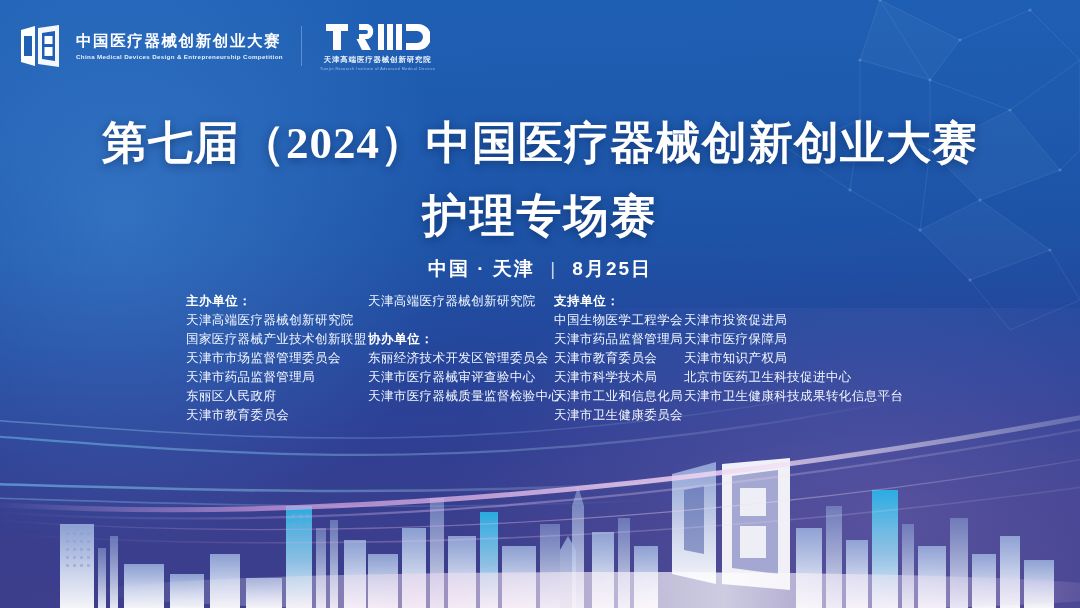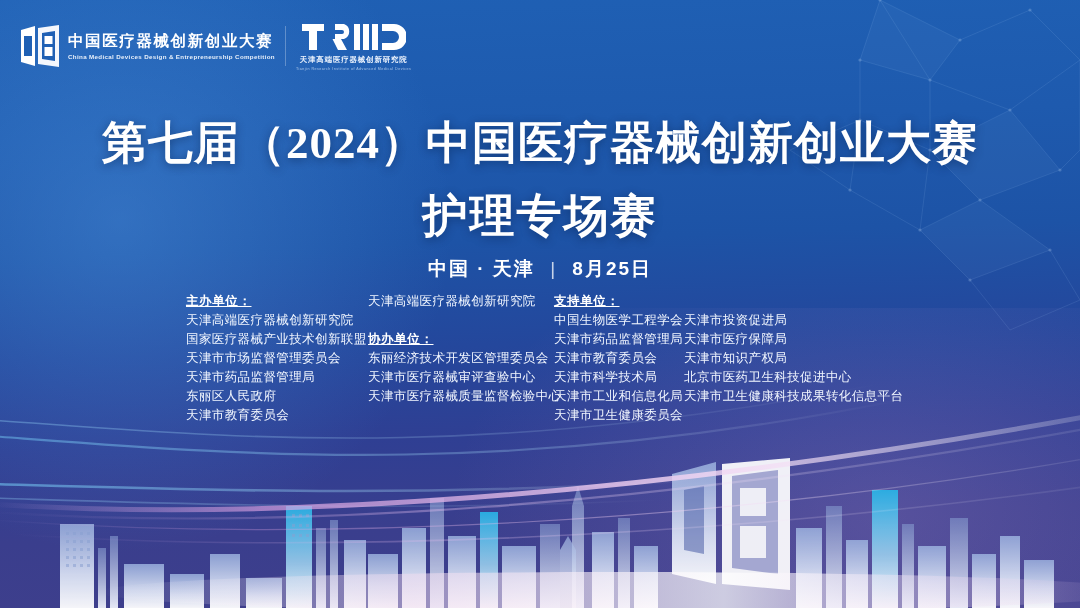--- a/index.html
+++ b/index.html
@@ -13,21 +13,21 @@
   .bg-polygons{opacity:.5;}
   .bg-glow-left{
     position:absolute;left:-260px;top:-160px;width:760px;height:760px;
     background:radial-gradient(circle at 50% 50%,rgba(80,150,225,.42),rgba(80,150,225,0) 62%);
   }
   .bg-glow-bottom{
     position:absolute;left:40%;bottom:-220px;width:900px;height:520px;
     background:radial-gradient(ellipse at 50% 40%,rgba(190,150,215,.22),rgba(190,150,215,0) 68%);
   }
   
-  .logo-bar{position:absolute;left:18px;top:22px;display:flex;align-items:center;gap:6px;}
+  .logo-bar{position:absolute;left:18px;top:22px;display:flex;align-items:center;gap:14px;}
   .logo-mark{width:44px;height:44px;}
   .logo-cn{display:flex;flex-direction:column;justify-content:center;}
   .logo-cn-zh{
     color:#ffffff;font-size:15.5px;font-weight:700;letter-spacing:1.6px;
     line-height:1.18;white-space:nowrap;
   }
   .logo-cn-en{
     color:#e8f0fb;font-size:6.2px;font-weight:700;letter-spacing:.35px;
     line-height:1.2;white-space:nowrap;margin-top:2px;
   }
@@ -66,21 +66,20 @@
     color:#ffffff;
   }
   .org-col{display:flex;flex-direction:column;}
   .org-col.c1{width:182px;}
   .org-col.c2{width:186px;}
   .org-col.c3{width:130px;}
   .org-col.c4{width:210px;padding-top:19px;}
   .org-head{
     font-size:12.5px;font-weight:700;letter-spacing:.6px;line-height:19px;
     white-space:nowrap;
-    text-decoration:underline;
   }
   .org-item{
     font-size:12.5px;font-weight:400;letter-spacing:.4px;line-height:19px;
     white-space:nowrap;color:#f2f7ff;
   }
   .org-gap{height:19px;}
   
   .skyline{position:absolute;left:0;bottom:0;width:1080px;height:230px;}
   .streaks{position:absolute;left:0;bottom:0;width:1080px;height:300px;}
 </style>

